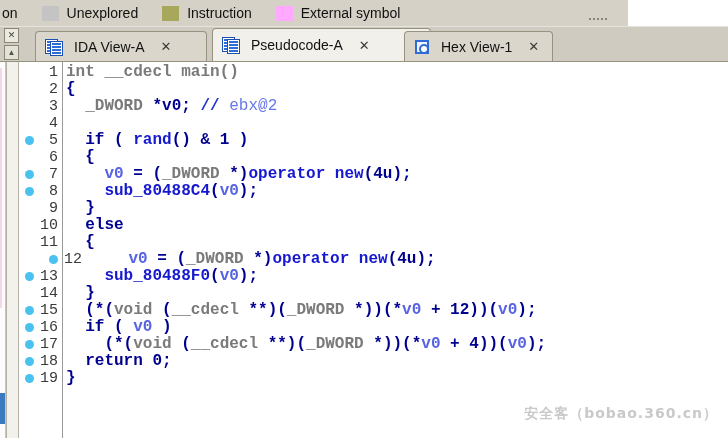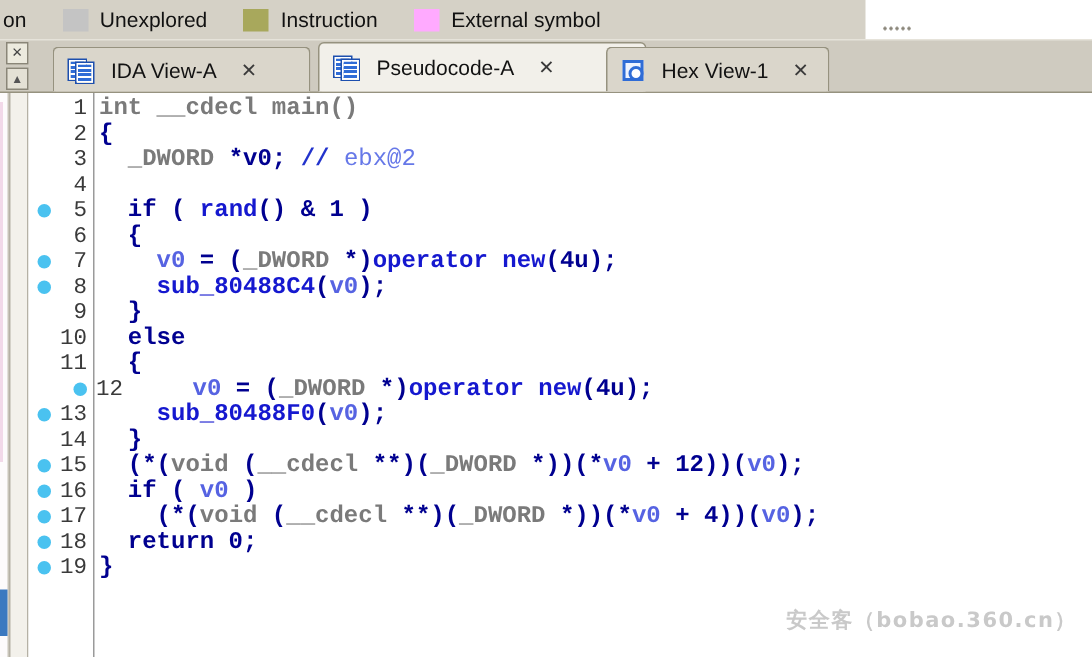--- a/index.html
+++ b/index.html
@@ -3,21 +3,21 @@
 <meta charset="utf-8">
 <style>
   html,body{margin:0;padding:0;}
   body{
     width:728px;height:438px;position:relative;overflow:hidden;
     background:#ffffff;font-family:"Liberation Sans","DejaVu Sans",sans-serif;
     -webkit-font-smoothing:antialiased;
   }
   
   .topbar{
-    position:absolute;left:0;top:0;width:577px;height:26px;
+    position:absolute;left:0;top:0;width:628px;height:26px;
     background:var(--bar,#d5d1c6);display:flex;align-items:center;
     font-size:14px;color:#111;
   }
   .trunc{margin-left:2px;}
   .legend-items{display:flex;align-items:center;}
   .legend-item{display:flex;align-items:center;margin-left:24px;}
   .swatch{width:17px;height:15px;margin-right:8px;display:inline-block;}
   .draghandle{
     position:absolute;left:588px;top:17px;width:20px;height:4px;
     background-image:radial-gradient(circle,#8a867a 1px,transparent 1.2px);

